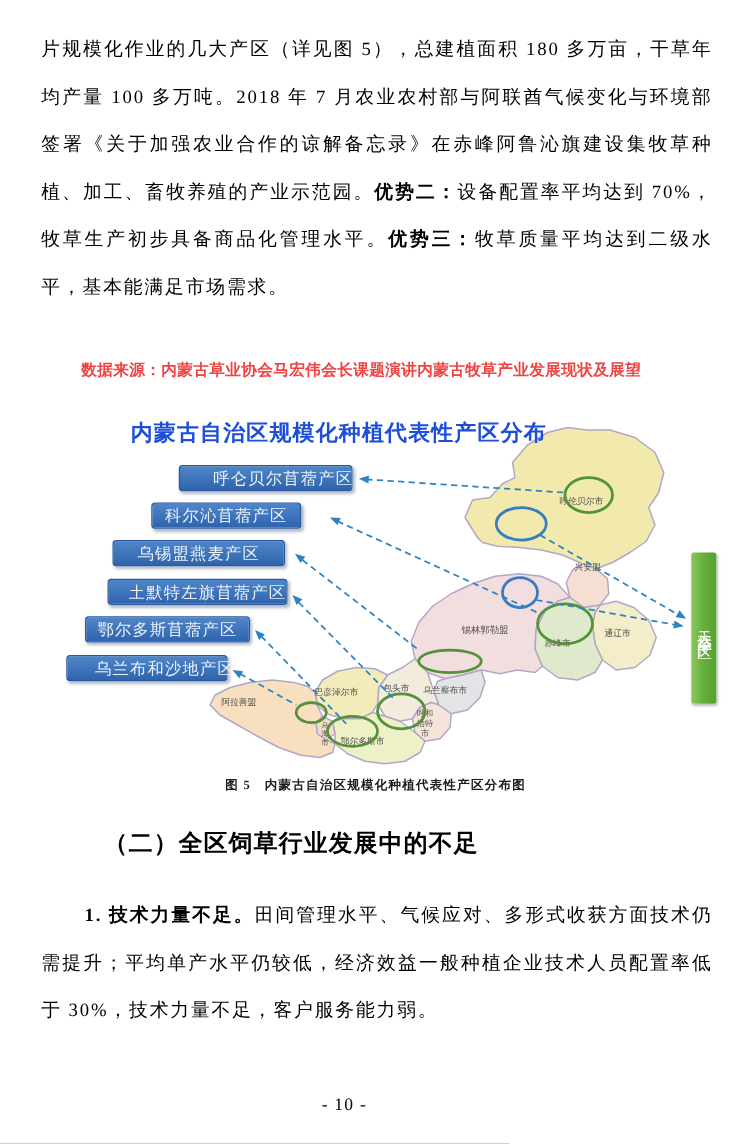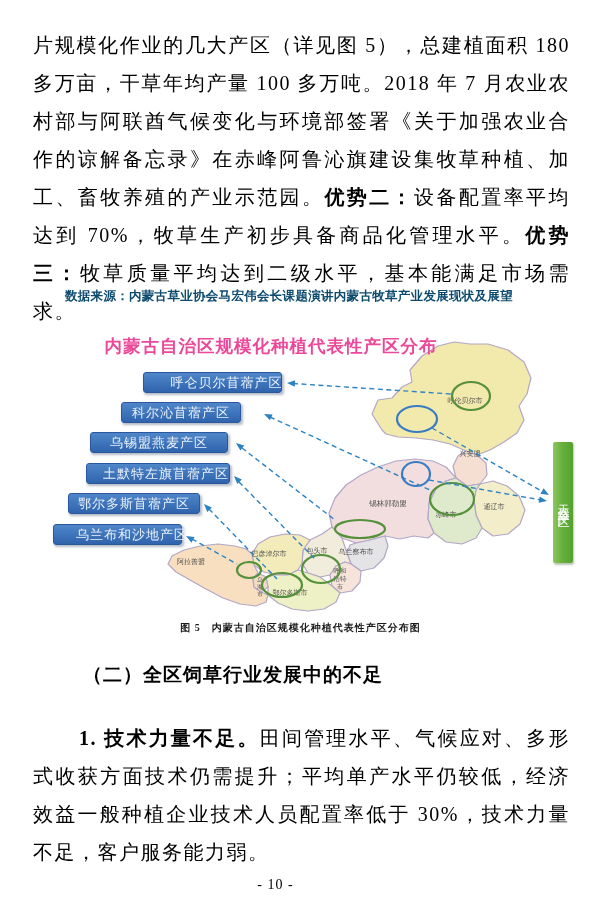--- a/index.html
+++ b/index.html
@@ -4,35 +4,35 @@
 <style>
   * { box-sizing: border-box; }
   html,body { margin:0; padding:0; background:#888; }
   .page {
     position:relative; width:601px; height:915px; margin:0 auto;
     background:#ffffff; overflow:hidden;
     font-family:"Liberation Serif","DejaVu Serif",serif; color:#000;
   }
   .para {
     position:absolute; left:33px; width:537px;
-    font-size:20px; line-height:38px; letter-spacing:1.5px;
+    font-size:15px; line-height:38px; letter-spacing:1.5px;
     text-align:justify; text-justify:inter-character;
   }
   #para1 { top:6px; }
   #para2 { top:699px; text-indent:2.3em; }
   .bold { font-weight:bold; }
   .source-note {
     position:absolute; left:65px; top:288px; width:500px;
-    font-size:12.5px; font-weight:600; letter-spacing:0.3px; color:#0c4a6e;
+    font-size:12.5px; font-weight:600; letter-spacing:0.3px; color:#ef4444;
   }
   .figure { position:absolute; left:30px; top:330px; width:541px; height:286px; }
   .figure-title {
     position:absolute; left:40px; top:4px; width:402px; text-align:center;
     font-family:"Liberation Sans","DejaVu Sans",sans-serif;
-    font-size:17.5px; font-weight:bold; letter-spacing:1px; color:#ec4899;
+    font-size:17.5px; font-weight:bold; letter-spacing:1px; color:#1d4ed8;
   }
   .map-svg { position:absolute; left:0; top:0; }
   .prod-label {
     position:absolute; height:21px; border-radius:3px;
     background:linear-gradient(180deg,#4f86c9 0%, #2f64ad 100%);
     border:1px solid #2a579d;
     box-shadow:1.5px 2px 2.5px rgba(40,60,90,.35);
     display:flex; align-items:center; justify-content:center;
     font-family:"Liberation Sans","DejaVu Sans",sans-serif;
     font-size:13px; color:#eaf2fb; letter-spacing:1px; white-space:nowrap;

